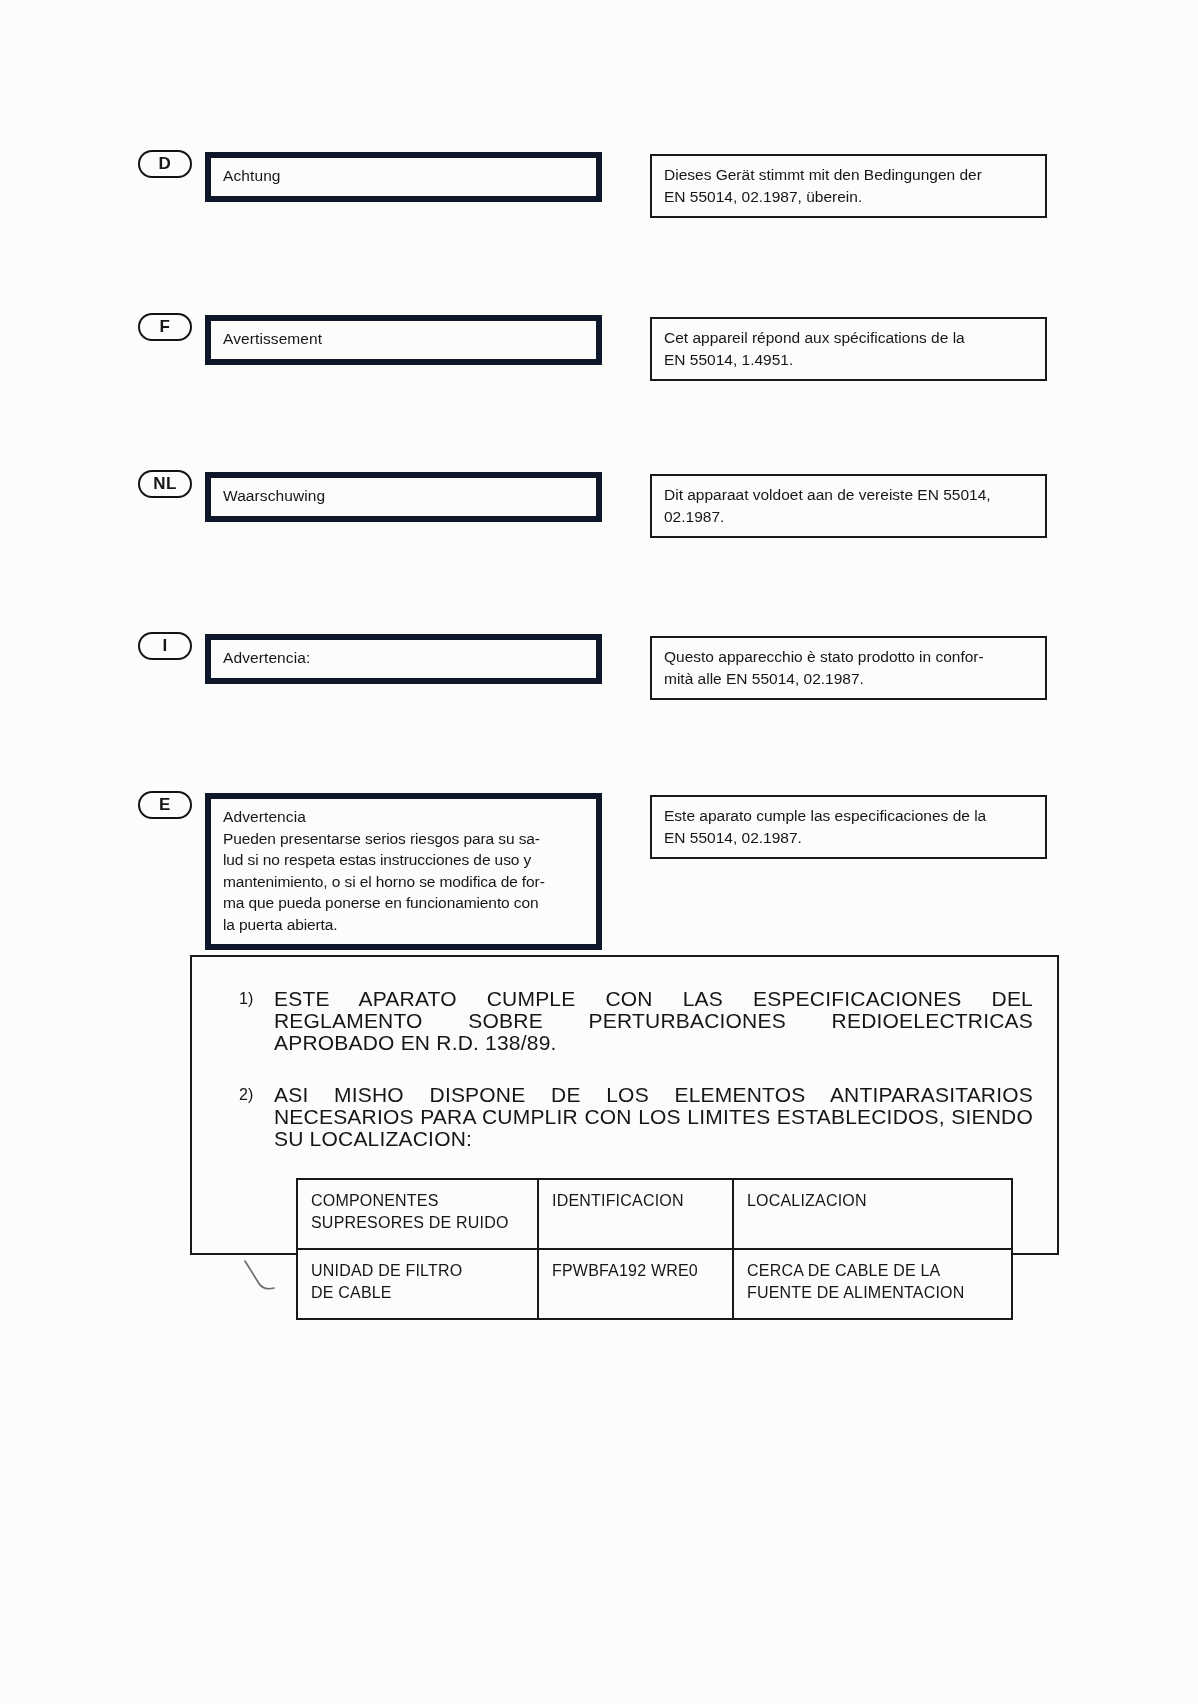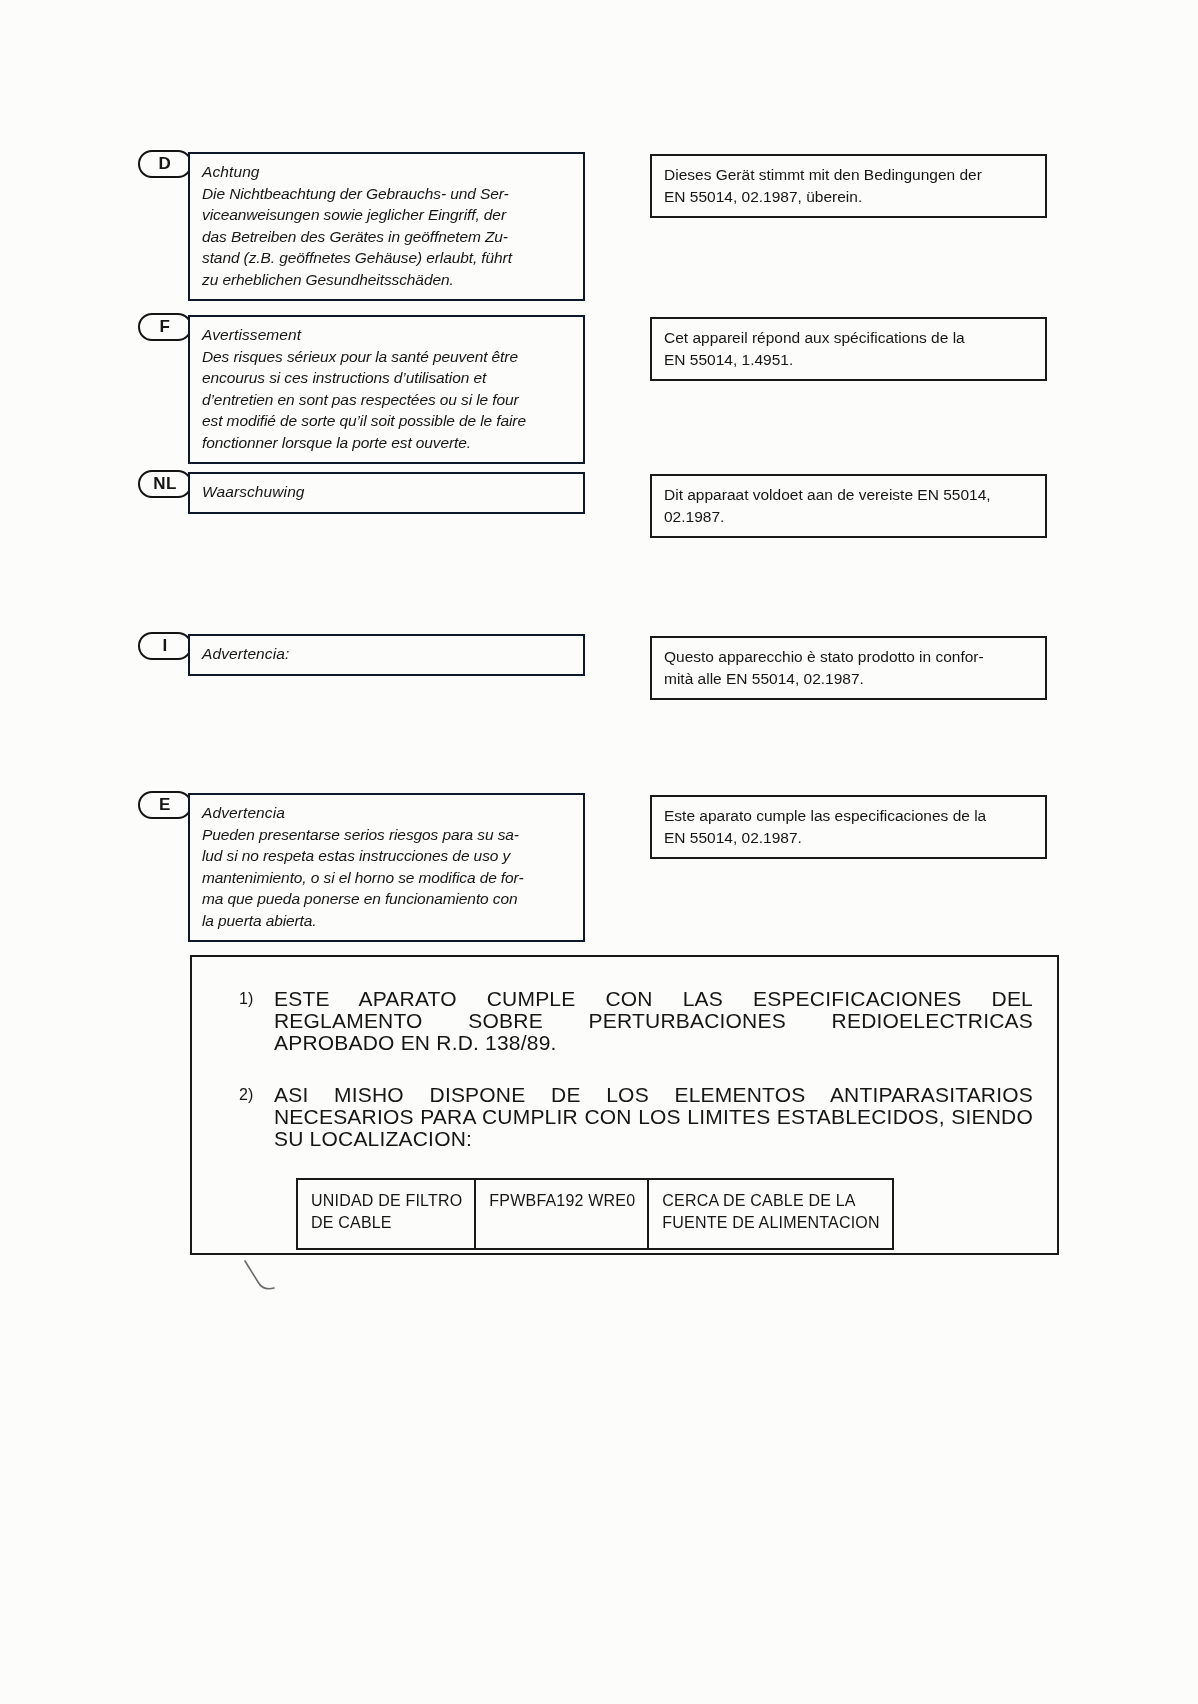--- a/index.html
+++ b/index.html
@@ -30,28 +30,27 @@
     border-radius: 14px;
     text-align: center;
     font-size: 17px;
     font-weight: 700;
     letter-spacing: 0.5px;
     background: #fcfcfa;
   }
   .row { position: absolute; left: 0; width: 1198px; }
   .wbox {
     position: absolute;
-    left: 188px;
+    left: 205px;
     top: 2px;
     width: 397px;
-    border: 2px solid #0f172a;
+    border: 6px solid #0f172a;
     padding: 7px 10px 9px 12px;
     box-sizing: border-box;
     background: #fcfcfa;
-    font-style: italic;
   }
   .wtitle {
     font-size: 15.5px;
     line-height: 21.5px;
     letter-spacing: 0.1px;
   }
   .wbody {
     font-size: 15.5px;
     line-height: 21.5px;
     letter-spacing: -0.1px;
@@ -125,41 +124,31 @@
 <body>
 
 <div class="page">
 
   <div class="row" style="top:150px">
     <div class="pill">
       <span>D</span>
     </div>
     <div class="wbox">
       <div class="wtitle">Achtung</div>
-      <div class="wbody">Die Nichtbeachtung der Gebrauchs- und Ser-
-viceanweisungen sowie jeglicher Eingriff, der
-das Betreiben des Gerätes in geöffnetem Zu-
-stand (z.B. geöffnetes Gehäuse) erlaubt, führt
-zu erheblichen Gesundheitsschäden.</div>
     </div>
     <div class="cbox">Dieses Gerät stimmt mit den Bedingungen der
 EN 55014, 02.1987, überein.</div>
   </div>
 
   <div class="row" style="top:313px">
     <div class="pill">
       <span>F</span>
     </div>
     <div class="wbox">
       <div class="wtitle">Avertissement</div>
-      <div class="wbody">Des risques sérieux pour la santé peuvent être
-encourus si ces instructions d’utilisation et
-d’entretien en sont pas respectées ou si le four
-est modifié de sorte qu’il soit possible de le faire
-fonctionner lorsque la porte est ouverte.</div>
     </div>
     <div class="cbox">Cet appareil répond aux spécifications de la
 EN 55014, 1.4951.</div>
   </div>
 
   <div class="row" style="top:470px">
     <div class="pill">
       <span>NL</span>
     </div>
     <div class="wbox">
@@ -201,20 +190,26 @@
       <div class="nitem-num">1)</div>
       <div class="nitem-text">ESTE APARATO CUMPLE CON LAS ESPECIFICACIONES DEL REGLAMENTO SOBRE PERTURBACIONES REDIOELECTRICAS APROBADO EN R.D. 138/89.</div>
     </div>
     <div class="nitem">
       <div class="nitem-num">2)</div>
       <div class="nitem-text">ASI MISHO DISPONE DE LOS ELEMENTOS ANTIPARASITARIOS NECESARIOS PARA CUMPLIR CON LOS LIMITES ESTABLECIDOS, SIENDO SU LOCALIZACION:</div>
     </div>
 
     <table class="supr">
       <tbody>
+          <tr>
+        <th class="col-comp">COMPONENTES
+SUPRESORES DE RUIDO</th>
+        <th class="col-id">IDENTIFICACION</th>
+        <th class="col-loc">LOCALIZACION</th>
+      </tr>
       <tr>
         <td>UNIDAD DE FILTRO
 DE CABLE</td>
         <td>FPWBFA192 WRE0</td>
         <td>CERCA DE CABLE DE LA
 FUENTE DE ALIMENTACION</td>
       </tr>
     </tbody>
       </table>
   </div>

